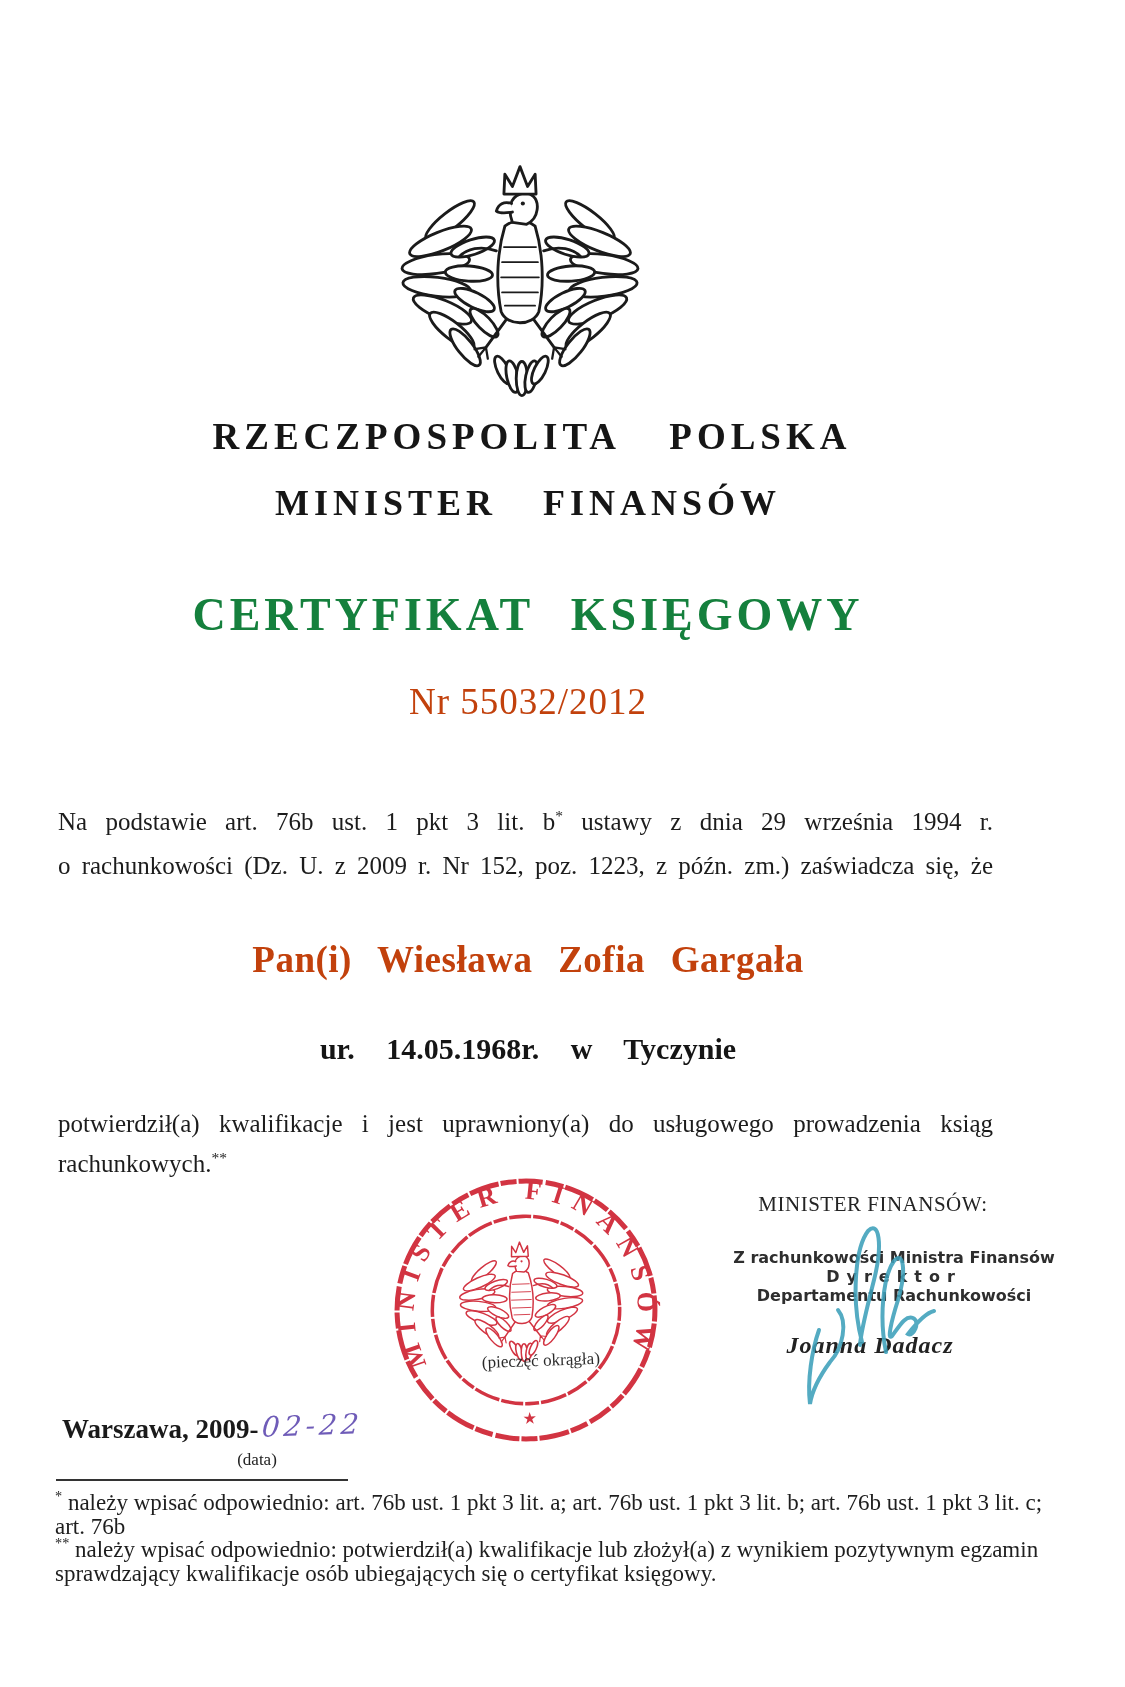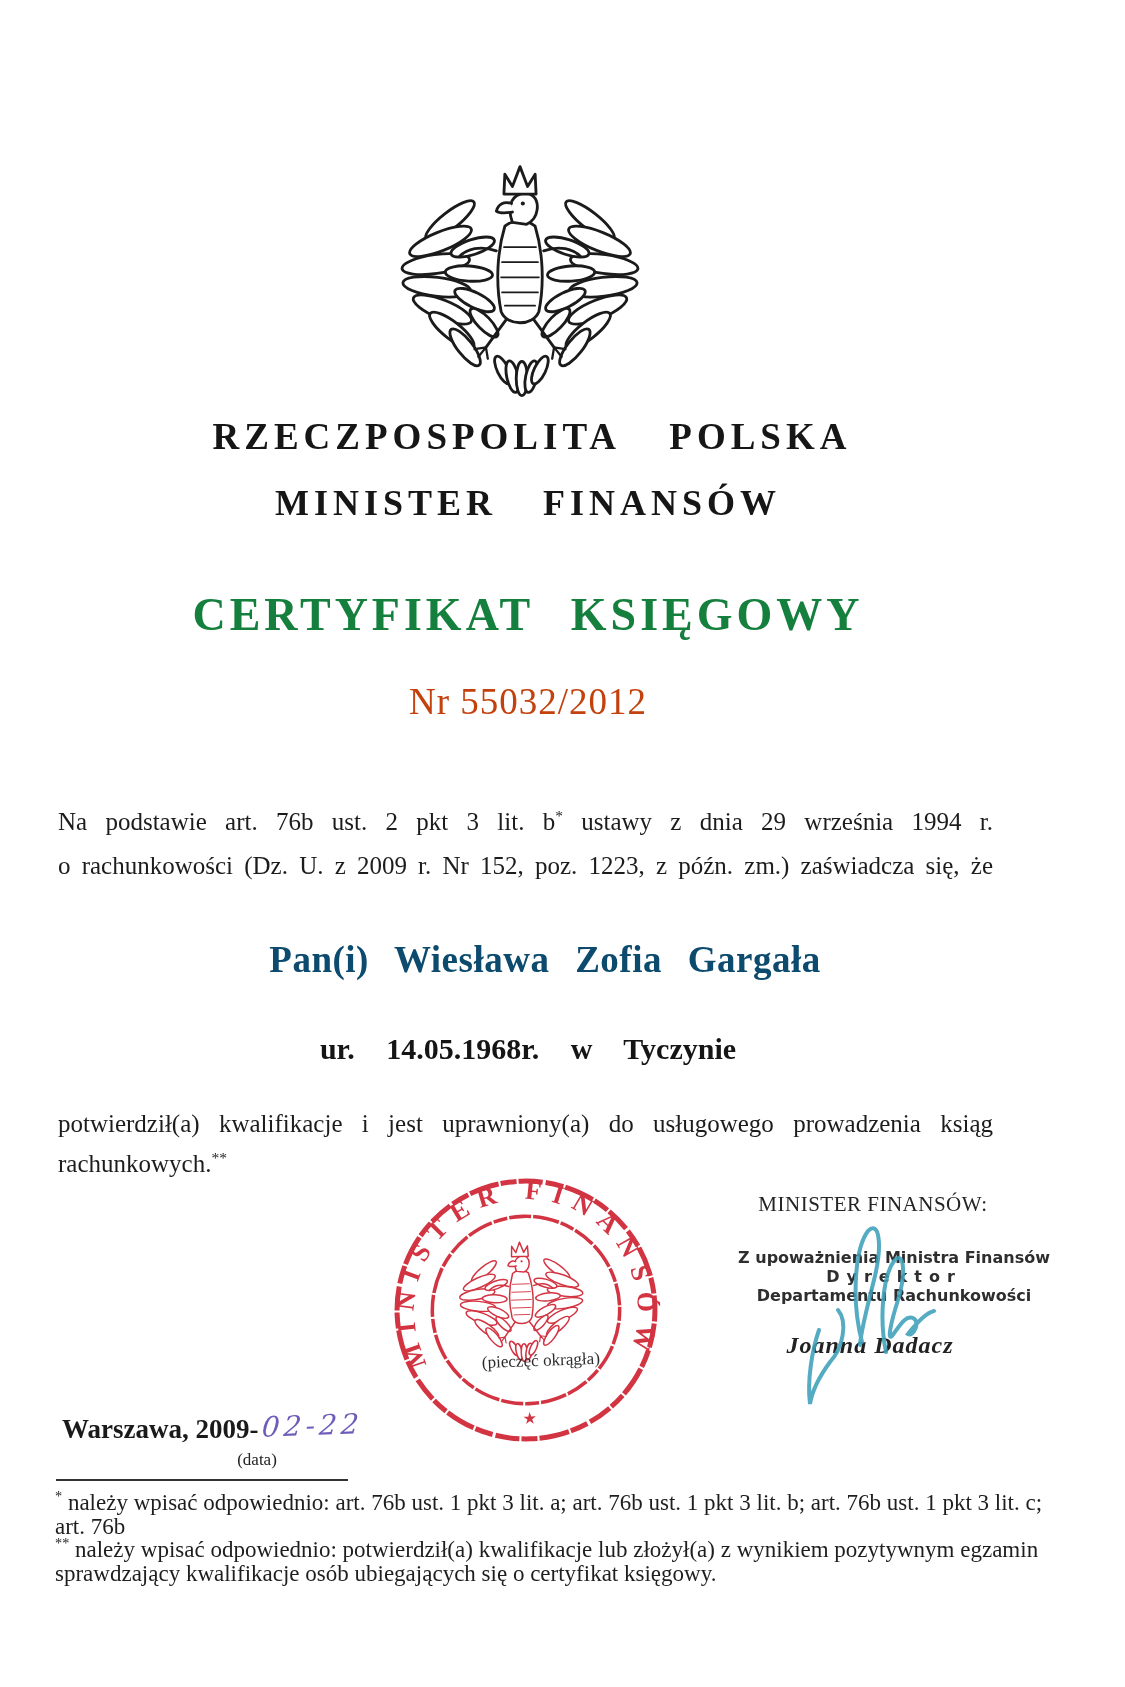--- a/index.html
+++ b/index.html
@@ -42,23 +42,23 @@
   .just-line {
     left: 58px; width: 935px; height: 40px; overflow: hidden;
     font-size: 25px; text-align: justify; text-align-last: justify;
     white-space: normal;
   }
   .intro-l1 { top: 808px; }
   .intro-l2 { top: 852px; text-align-last: justify; }
   sup.fn-mark { font-size: 0.62em; vertical-align: super; line-height: 0; }
 
   .holder-name {
-    left: 17px; top: 938px; width: 1056px; text-align: center;
+    left: 0; top: 938px; width: 1056px; text-align: center;
     font-size: 37px; font-weight: bold; word-spacing: 16px; letter-spacing: .5px;
-    color: #0c4a6e;
+    color: #c2410c;
   }
   .birth-line {
     left: 0; top: 1032px; width: 1056px; text-align: center;
     font-size: 30px; font-weight: bold; word-spacing: 24px;
     color: #151515;
   }
   .stmt-l1 { top: 1110px; }
   .stmt-l2 {
     left: 58px; top: 1150px; width: 935px;
     font-size: 25px; text-align: left;
@@ -163,21 +163,21 @@
   <svg class="abs emblem" viewBox="0 0 240 260">
     <use href="#eagle-g"></use>
   </svg>
 
   <div class="abs country">RZECZPOSPOLITA POLSKA</div>
   <div class="abs ministry">MINISTER FINANSÓW</div>
 
   <div class="abs cert-title">CERTYFIKAT KSIĘGOWY</div>
   <div class="abs cert-number">Nr 55032/2012</div>
 
-  <div class="abs just-line intro-l1"><span>Na podstawie art. 76b ust. 2 pkt 3 lit. b</span><sup class="fn-mark">*</sup> <span>ustawy z dnia 29 września 1994 r.</span></div>
+  <div class="abs just-line intro-l1"><span>Na podstawie art. 76b ust. 1 pkt 3 lit. b</span><sup class="fn-mark">*</sup> <span>ustawy z dnia 29 września 1994 r.</span></div>
   <div class="abs just-line intro-l2">o rachunkowości (Dz. U. z 2009 r. Nr 152, poz. 1223, z późn. zm.) zaświadcza się, że</div>
 
   <div class="abs holder-name">Pan(i) Wiesława Zofia Gargała</div>
   <div class="abs birth-line">ur. 14.05.1968r. w Tyczynie</div>
 
   <div class="abs just-line stmt-l1">potwierdził(a) kwalifikacje i jest uprawniony(a) do usługowego prowadzenia ksiąg</div>
   <div class="abs stmt-l2"><span>rachunkowych.</span><sup class="fn-mark">**</sup></div>
 
   <svg class="abs stamp-svg" viewBox="0 0 274 274">
     <g stroke="#cf2534" fill="none">
@@ -188,21 +188,21 @@
     <text fill="#cf2534" font-size="26" letter-spacing="10" font-family="Liberation Serif, DejaVu Serif, serif" font-weight="bold"><textPath href="#stamp-arc" startOffset="50%" text-anchor="middle">MINISTER FINANSÓW</textPath></text>
     <g transform="translate(74,66) scale(0.49)" color="#cf2534">
       <use href="#eagle-g"></use>
     </g>
     <text x="137" y="250" fill="#cf2534" font-size="16" text-anchor="middle">★</text>
     <text x="150" y="193" fill="#1c1c1c" font-size="17" text-anchor="middle" font-family="Liberation Serif, DejaVu Serif, serif">(pieczęć okrągła)</text>
   </svg>
 
   <div class="abs sig-heading">MINISTER FINANSÓW:</div>
   <div class="abs auth-block">
-    <div>Z upoważnienia Ministra Finansów</div>
+    <div>Z rachunkowości Ministra Finansów</div>
     <div class="auth-dyrektor">Dyrektor</div>
     <div>Departamentu Rachunkowości</div>
   </div>
   <div class="abs signer-name">Joanna Dadacz</div>
 
   <svg class="abs ink-svg" viewBox="700 1200 300 280">
     <g fill="none" stroke="#3da0ba" stroke-width="4" stroke-linecap="round" opacity="0.88">
       <path d="M862,1342 C851,1300 855,1248 868,1231 C879,1220 883,1244 874,1280 C867,1308 861,1330 860,1345"></path>
       <path d="M886,1352 C879,1318 883,1276 894,1261 C903,1250 907,1270 898,1300 C891,1322 887,1341 892,1336 C899,1327 905,1315 913,1318 C921,1322 913,1337 908,1334 C915,1325 925,1313 934,1311"></path>
       <path d="M838,1310 C848,1322 843,1348 830,1362 C819,1377 812,1391 810,1404 C807,1381 812,1350 819,1330"></path>

